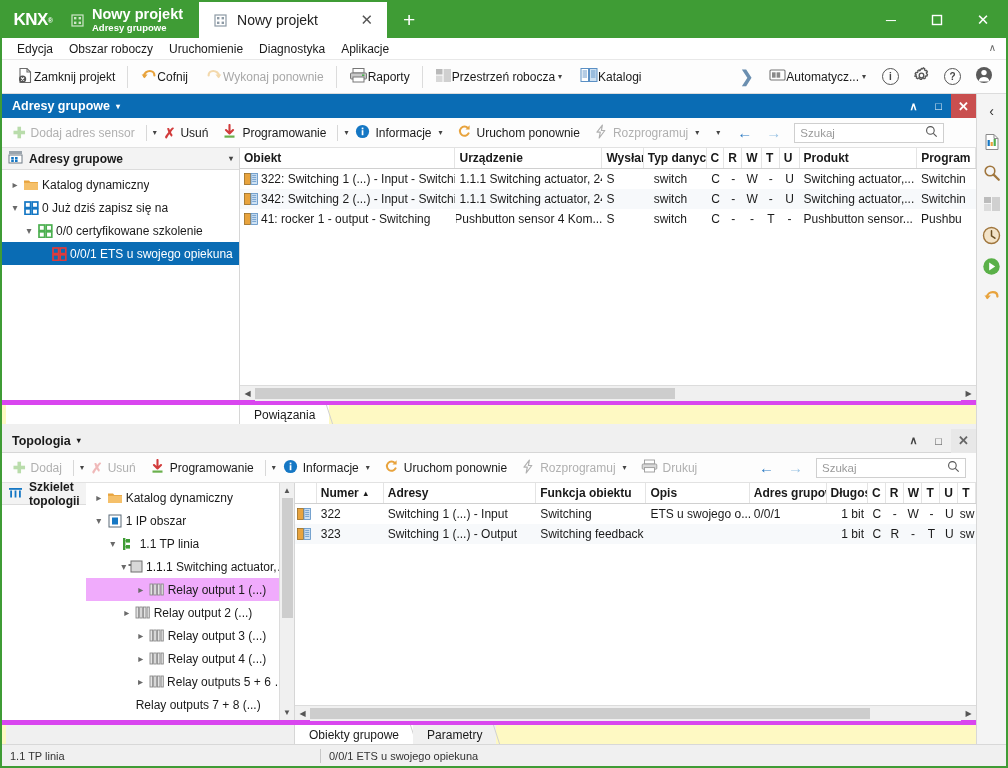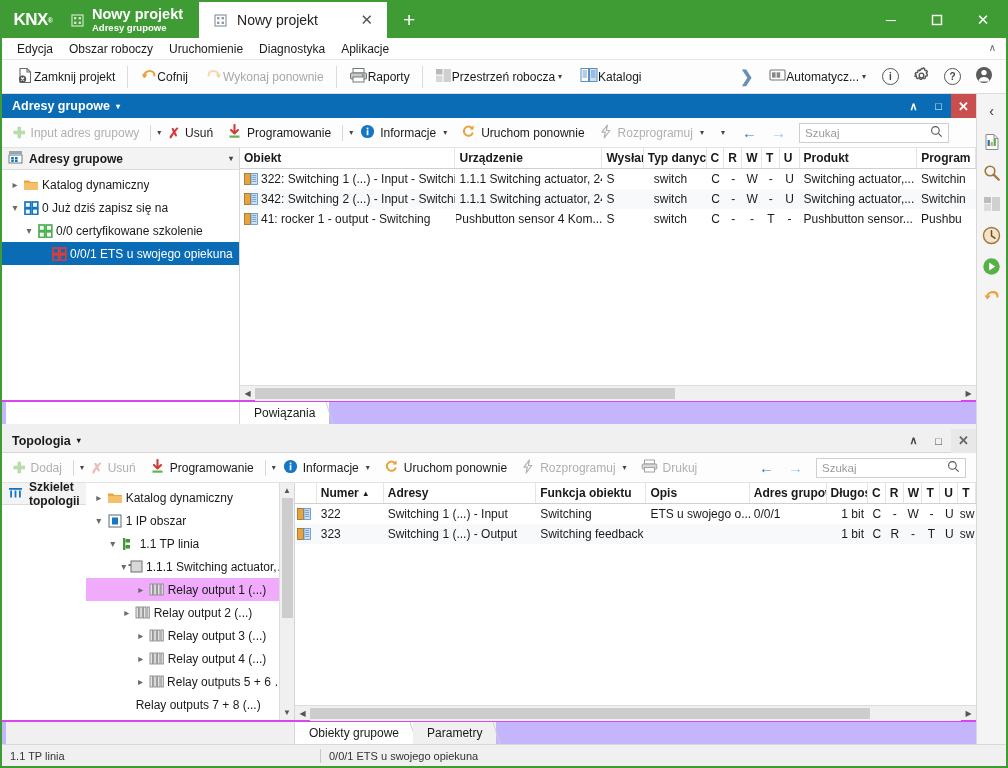--- a/index.html
+++ b/index.html
@@ -272,22 +272,22 @@
     background:#f0f0f0; border-left:1px solid #dcdcdc;
     display:flex; flex-direction:column; align-items:center;
   }
   .vs-btn { height:15px; width:15px; display:flex; align-items:center; justify-content:center; font-size:8px; color:#555; }
   .vs-track { flex:1; width:15px; position:relative; }
   .vs-thumb { position:absolute; left:2px; width:11px; background:#cdcdcd; }
 
   
   .panel-tabs {
     height: 24px; flex:0 0 24px;
-    background:#c4b5fd;
-    border-top:2px solid #d946ef;
+    background:#fef9c3;
+    border-top:5px solid #d946ef;
     display:flex; align-items:stretch;
     padding-left: 4px;
   }
   .ptab {
     display:flex; align-items:center;
     padding: 0 14px;
     font-size:12px;
     background:#f0f0f0;
     position:relative;
   }
@@ -492,21 +492,21 @@
           <div class="ph-btns">
             <div>∧</div>
             <div>□</div>
             <div class="ph-close">✕</div>
           </div>
         </div>
 
         <div class="panel-toolbar">
           <div class="pt-item dim">
             <span class="plus-ico dim">✚</span>
-            <span>Input adres grupowy</span>
+            <span>Dodaj adres sensor</span>
           </div>
           <div class="pt-vsep"></div>
           <span class="pt-caret">▾</span>
           <div class="pt-item">
             <span class="x-ico">✗</span>
             <span>Usuń</span>
           </div>
           <div class="pt-item">
             <span>
               <svg width="15" height="15" viewBox="0 0 15 15">

